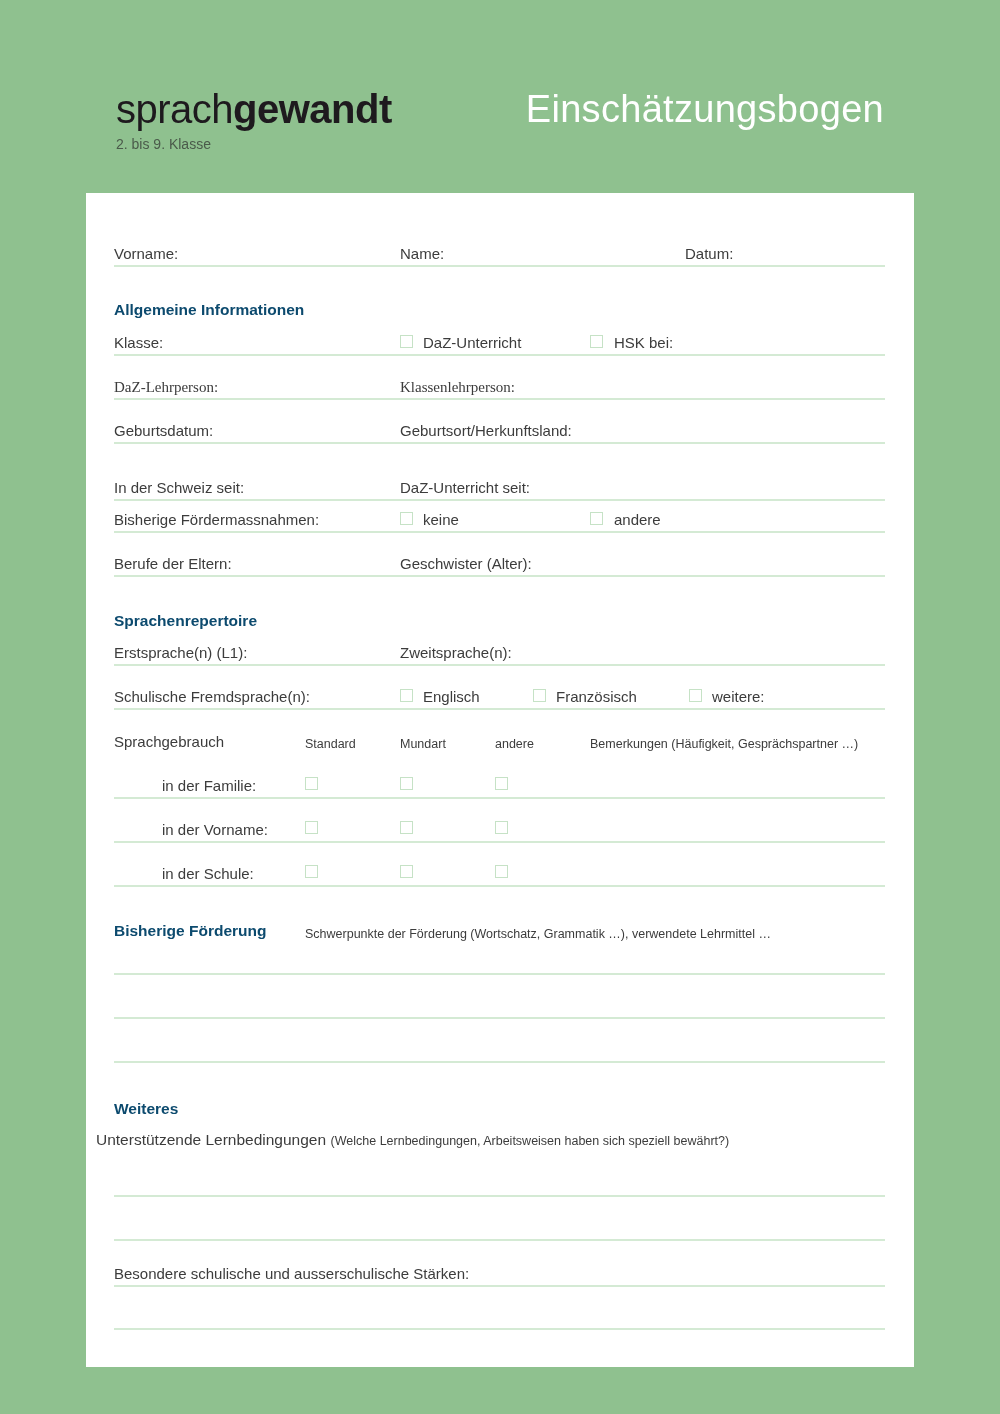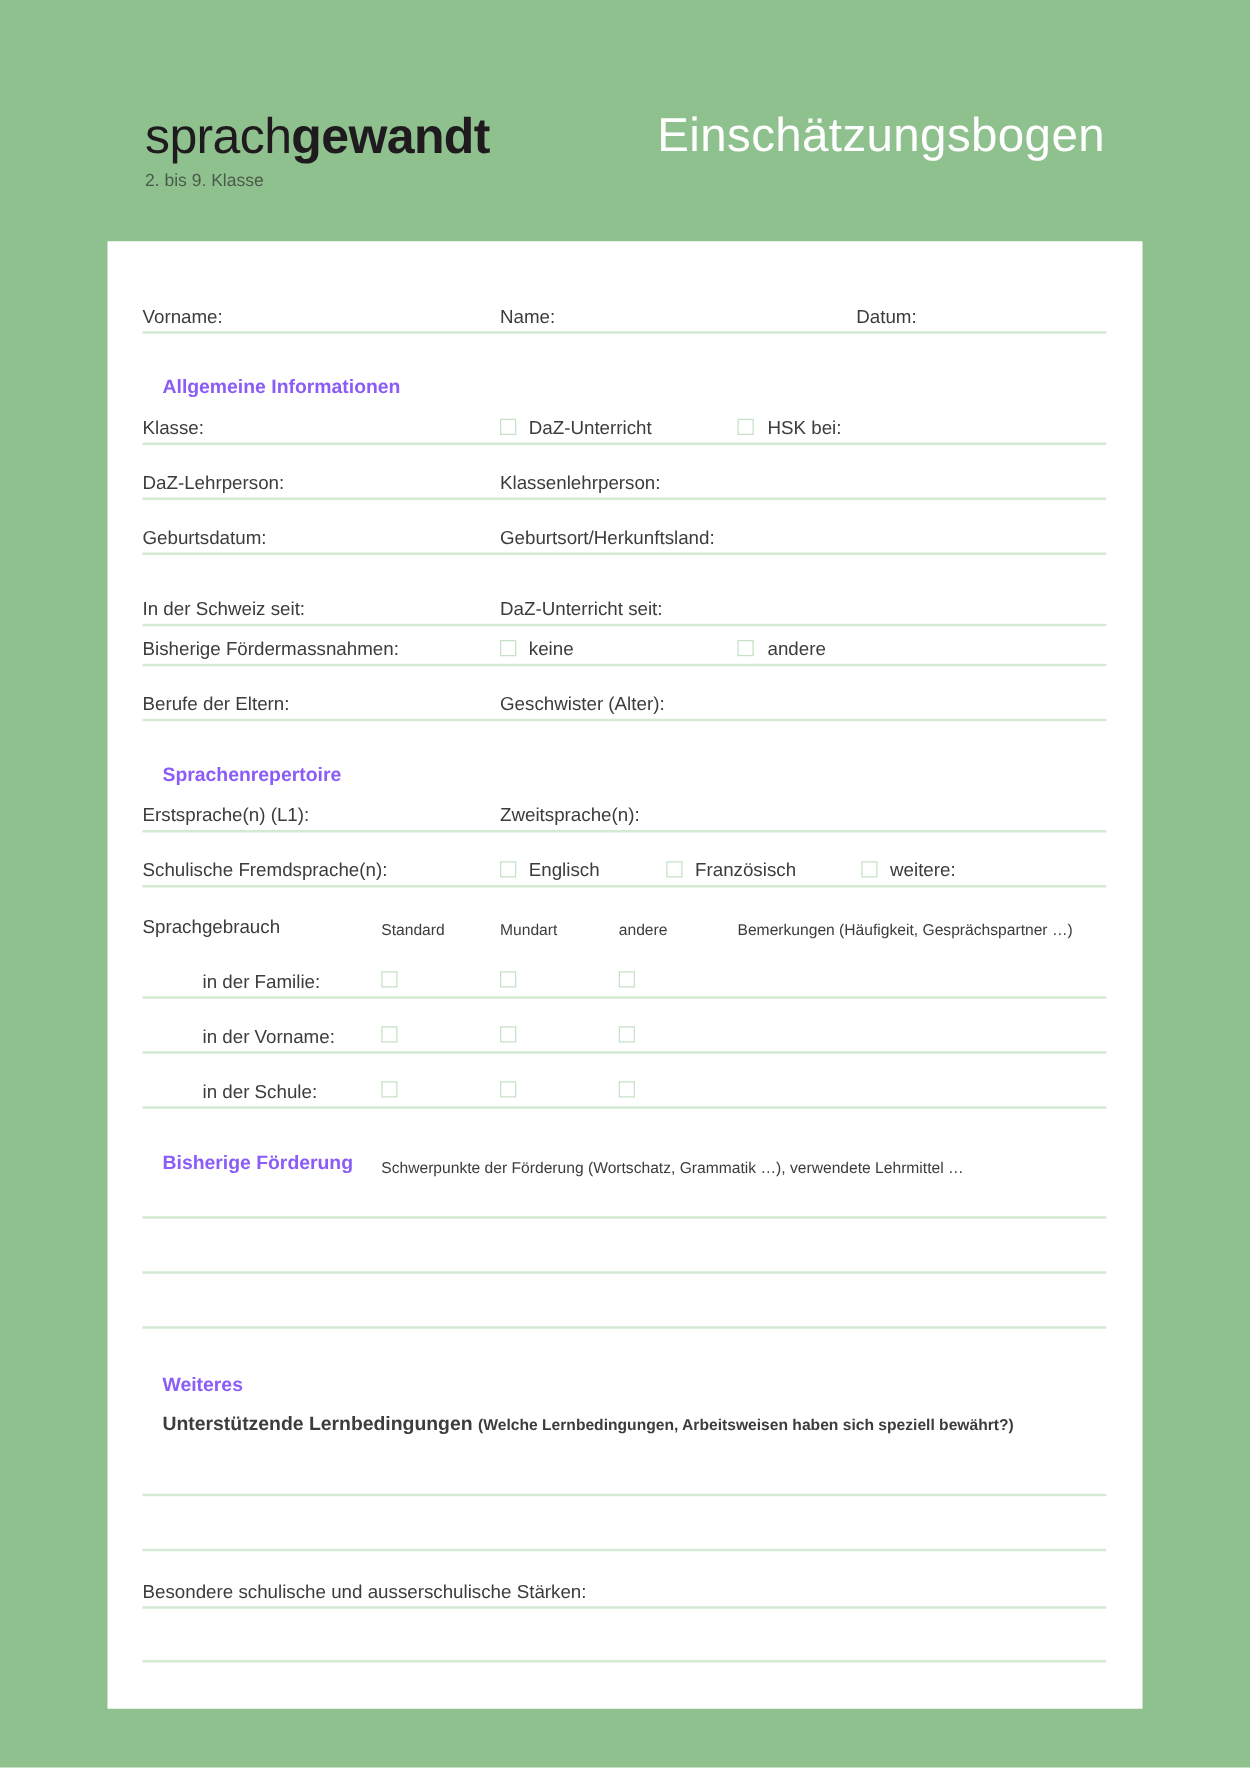--- a/index.html
+++ b/index.html
@@ -30,21 +30,21 @@
   .row {
     position: absolute; left: 28px; width: 771px;
     border-bottom: 2px solid #d4ead4;
     height: 20px;
   }
   .lbl {
     position: absolute; top: 0; font-size: 15px; color: #3c3c3c; white-space: nowrap; line-height: 18px;
   }
   .small { font-size: 12.5px; color: #3c3c3c; }
   .section {
-    position: absolute; left: 28px; font-size: 15.5px; font-weight: 700; color: #8b5cf6; white-space: nowrap; margin-left: 16px;
+    position: absolute; left: 28px; font-size: 15.5px; font-weight: 700; color: #0c4a6e; white-space: nowrap;
   }
   .cb {
     position: absolute; width: 13px; height: 13px;
     border: 1px solid #c6e2c6; box-sizing: border-box; background: #fff;
   }
   .cbl { position: absolute; top: 0; font-size: 15px; color: #3c3c3c; white-space: nowrap; line-height: 18px; }
   .line {
     position: absolute; left: 28px; width: 771px; height: 0;
     border-bottom: 2px solid #d4ead4;
   }
@@ -69,21 +69,21 @@
   <div class="section" style="top:108px">Allgemeine Informationen</div>
 
   <div class="row" style="top:141px;">
     <span class="lbl" style="left:0">Klasse:</span>
     <span class="cb" style="left:286px;top:1px"></span>
     <span class="cbl" style="left:309px">DaZ-Unterricht</span>
     <span class="cb" style="left:476px;top:1px"></span>
     <span class="cbl" style="left:500px">HSK bei:</span>
   </div>
 
-  <div class="row" style="top:185px;">
+  <div class="row" style="top:185px;font-family:Liberation Serif, serif;">
     <span class="lbl" style="left:0">DaZ-Lehrperson:</span>
     <span class="lbl" style="left:286px">Klassenlehrperson:</span>
   </div>
 
   <div class="row" style="top:229px;">
     <span class="lbl" style="left:0">Geburtsdatum:</span>
     <span class="lbl" style="left:286px">Geburtsort/Herkunftsland:</span>
   </div>
 
   <div class="row" style="top:286px;">
@@ -150,21 +150,21 @@
     <span class="cb" style="left:381px;top:0px"></span>
   </div>
 
   <div class="section" style="top:729px">Bisherige Förderung</div>
   <div class="lbl small" style="left:219px;top:732px">Schwerpunkte der Förderung (Wortschatz, Grammatik …), verwendete Lehrmittel …</div>
   <div class="line" style="top:780px"></div>
   <div class="line" style="top:824px"></div>
   <div class="line" style="top:868px"></div>
 
   <div class="section" style="top:907px">Weiteres</div>
-  <div style="position:absolute;left:44px;top:938px;white-space:nowrap;font-weight:bold;">
+  <div style="position:absolute;left:10px;top:938px;white-space:nowrap;">
     <span style="font-size:15.5px;color:#3c3c3c">Unterstützende Lernbedingungen</span>
     <span style="font-size:12.5px;color:#3c3c3c">(Welche Lernbedingungen, Arbeitsweisen haben sich speziell bewährt?)</span>
   </div>
   <div class="line" style="top:1002px"></div>
   <div class="line" style="top:1046px"></div>
 
   <div class="row" style="top:1072px;">
     <span class="lbl" style="left:0">Besondere schulische und ausserschulische Stärken:</span>
   </div>
   <div class="line" style="top:1135px"></div>

